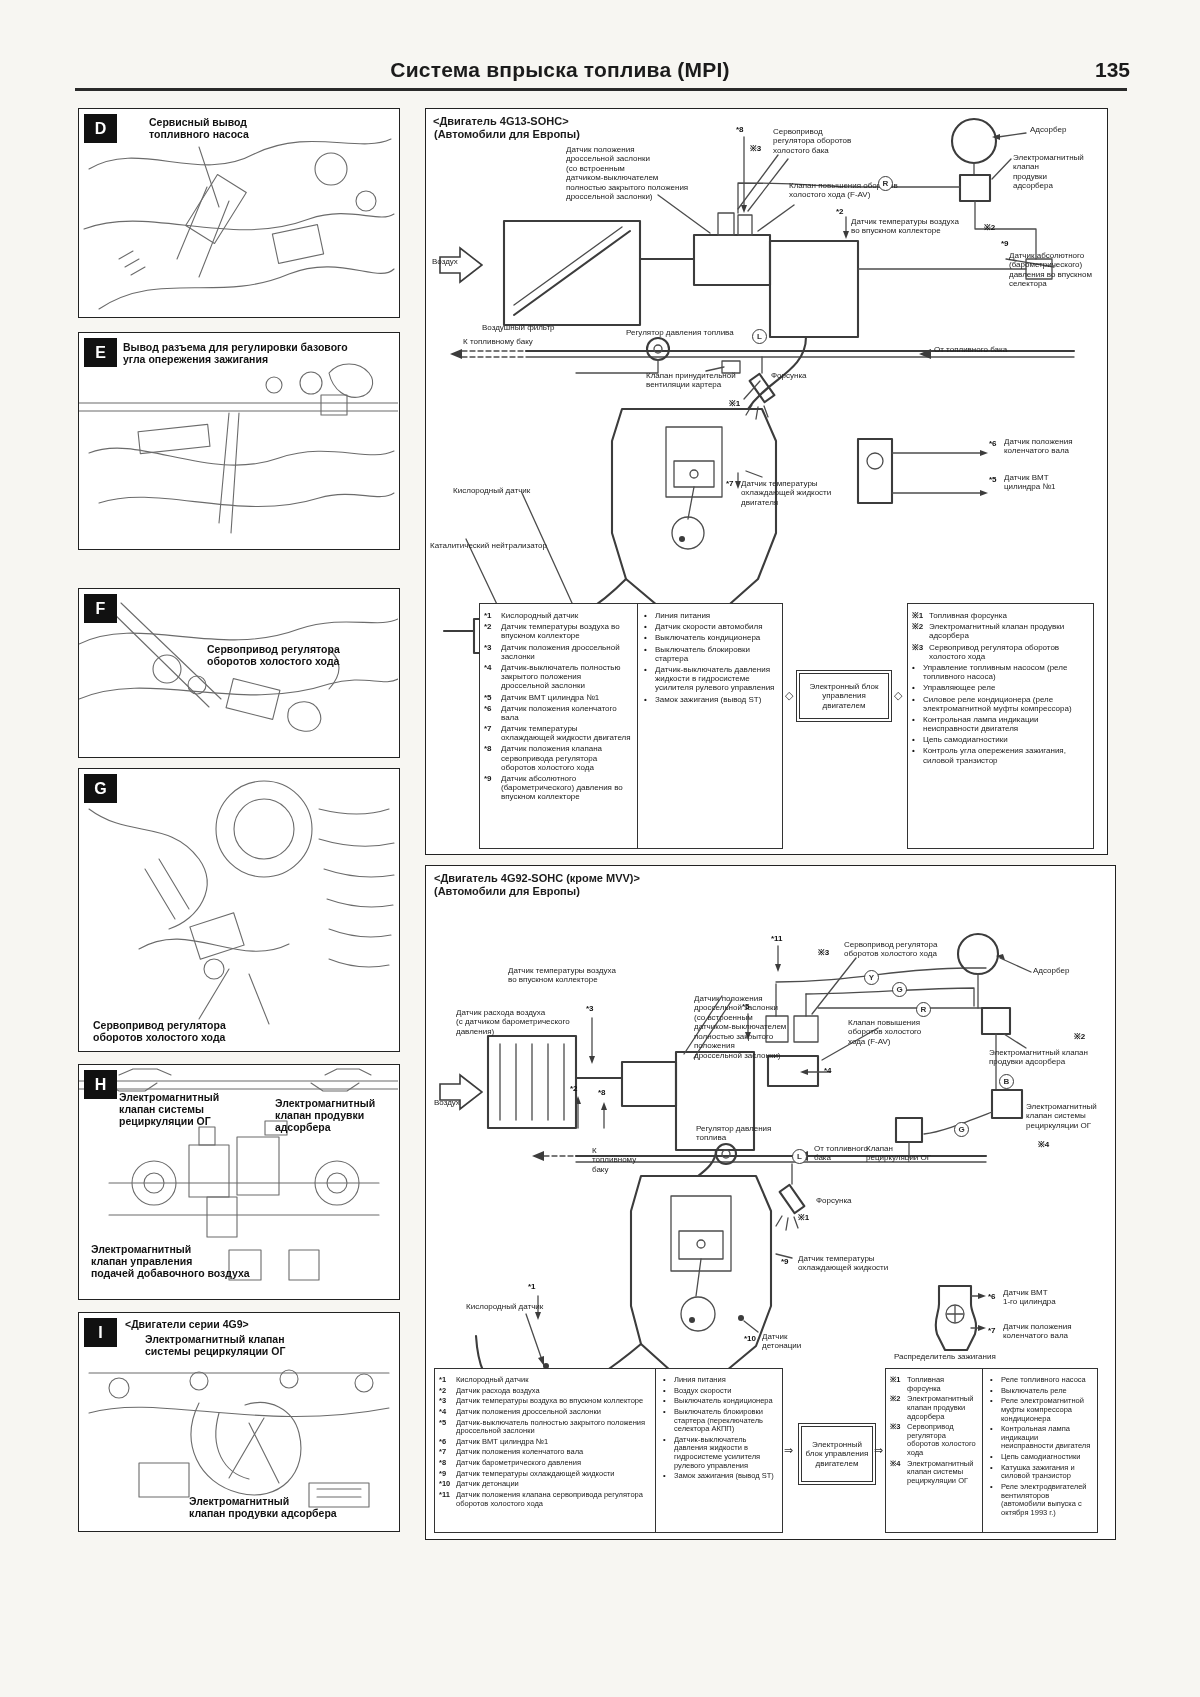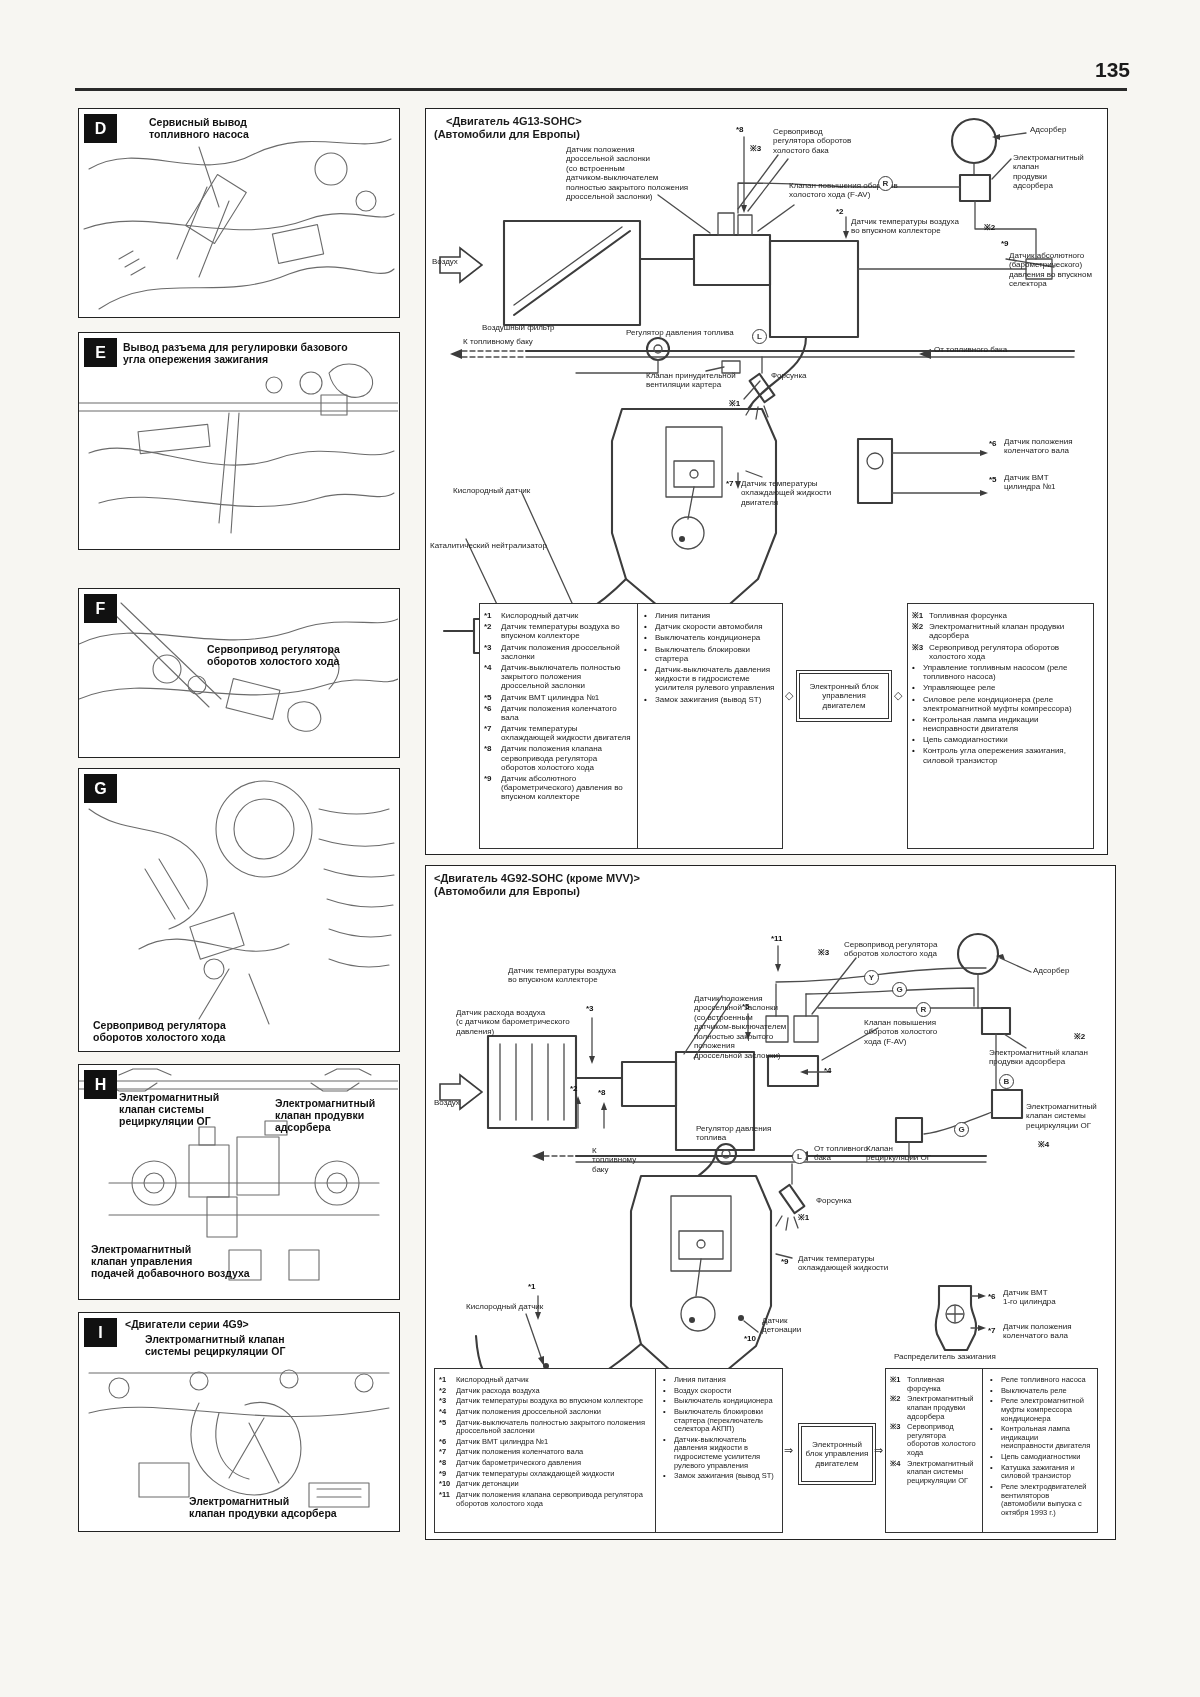--- a/index.html
+++ b/index.html
@@ -30,20 +30,21 @@
   .dia{position:absolute;font-size:11px;color:#333;}
   .dia::before{content:"◇";}
   .arr{position:absolute;font-size:11px;color:#333;}
   .arr::before{content:"⇒";}
 </style>
 </head>
 <body>
 
 <div class="page">
 
+  <div class="hdr-title">Система впрыска топлива (MPI)</div>
   <div class="hdr-no">135</div>
   <div class="hdr-rule"></div>
 
   <section class="pbox" style="left:78px;top:108px;width:322px;height:210px;">
     <svg class="art ph-art" width="319" height="207" viewBox="0 0 319 207">
       <path class="ph" d="M10,60 C60,30 120,75 175,45 C230,18 280,45 312,30"></path>
       <path class="ph" d="M5,120 C70,95 150,140 230,110 C270,96 300,115 315,105"></path>
       <path class="ph" d="M20,200 C80,160 140,195 210,165 C260,145 300,175 315,160"></path>
       <circle class="ph" cx="252" cy="60" r="16"></circle>
         <circle class="ph" cx="287" cy="92" r="10"></circle>
@@ -237,21 +238,21 @@
       <path class="sk" d="M466,344 H556"></path>
         <polygon class="skf" points="554,341 554,347 562,344"></polygon>
       <path class="sk" d="M466,384 H556"></path>
         <polygon class="skf" points="554,381 554,387 562,384"></polygon>
 
       <path class="sk" d="M336,368 L320,362"></path>
         <path class="sk" d="M312,364 V374"></path>
         <polygon class="skf" points="309,372 315,372 312,380"></polygon>
     </svg>
 
-    <div class="dt" style="left:20px;top:6px;">&lt;Двигатель 4G13-SOHC&gt;</div>
+    <div class="dt" style="left:7px;top:6px;">&lt;Двигатель 4G13-SOHC&gt;</div>
     <div class="dt" style="left:8px;top:19px;">(Автомобили для Европы)</div>
 
     <span class="lb" style="left:140px;top:36px;width:160px;white-space:pre-line;">Датчик положения
 дроссельной заслонки
 (со встроенным
 датчиком-выключателем
 полностью закрытого положения
 дроссельной заслонки)</span>
     <span class="mk" style="left:310px;top:16px;">*8</span>
     <span class="mk" style="left:324px;top:33px;">※3</span>
@@ -511,21 +512,21 @@
 (со встроенным
 датчиком-выключателем
 полностью закрытого
 положения
 дроссельной заслонки)</span>
     <span class="mk" style="left:316px;top:136px;">*5</span>
     <span class="mk" style="left:345px;top:68px;">*11</span>
     <span class="mk" style="left:392px;top:80px;">※3</span>
     <span class="lb" style="left:418px;top:74px;width:105px;white-space:pre-line;">Сервопривод регулятора
 оборотов холостого хода</span>
-    <span class="lb" style="left:438px;top:152px;width:92px;white-space:pre-line;">Клапан повышения
+    <span class="lb" style="left:422px;top:152px;width:92px;white-space:pre-line;">Клапан повышения
 оборотов холостого
 хода (F-AV)</span>
     <span class="mk" style="left:398px;top:200px;">*4</span>
     <span class="lb" style="left:607px;top:100px;">Адсорбер</span>
     <span class="lb" style="left:563px;top:182px;width:110px;white-space:pre-line;">Электромагнитный клапан
 продувки адсорбера</span>
     <span class="mk" style="left:648px;top:164px;">※2</span>
     <span class="lb" style="left:600px;top:236px;width:80px;white-space:pre-line;">Электромагнитный
 клапан системы
 рециркуляции ОГ</span>
@@ -540,21 +541,21 @@
     <span class="lb" style="left:388px;top:278px;width:70px;white-space:pre-line;">От топливного
 бака</span>
     <span class="lb" style="left:390px;top:330px;">Форсунка</span>
     <span class="mk" style="left:372px;top:345px;">※1</span>
     <span class="mk" style="left:355px;top:391px;">*9</span>
     <span class="lb" style="left:372px;top:388px;width:100px;white-space:pre-line;">Датчик температуры
 охлаждающей жидкости</span>
     <span class="mk" style="left:102px;top:416px;">*1</span>
     <span class="lb" style="left:40px;top:436px;">Кислородный датчик</span>
     <span class="mk" style="left:318px;top:468px;">*10</span>
-    <span class="lb" style="left:336px;top:450px;width:60px;white-space:pre-line;">Датчик
+    <span class="lb" style="left:336px;top:466px;width:60px;white-space:pre-line;">Датчик
 детонации</span>
     <span class="mk" style="left:562px;top:426px;">*6</span>
     <span class="lb" style="left:577px;top:422px;width:85px;white-space:pre-line;">Датчик ВМТ
 1-го цилиндра</span>
     <span class="mk" style="left:562px;top:460px;">*7</span>
     <span class="lb" style="left:577px;top:456px;width:90px;white-space:pre-line;">Датчик положения
 коленчатого вала</span>
     <span class="lb" style="left:468px;top:486px;width:130px;">Распределитель зажигания</span>
     <span class="cc" style="left:438px;top:104px;">Y</span>
     <span class="cc" style="left:466px;top:116px;">G</span>

